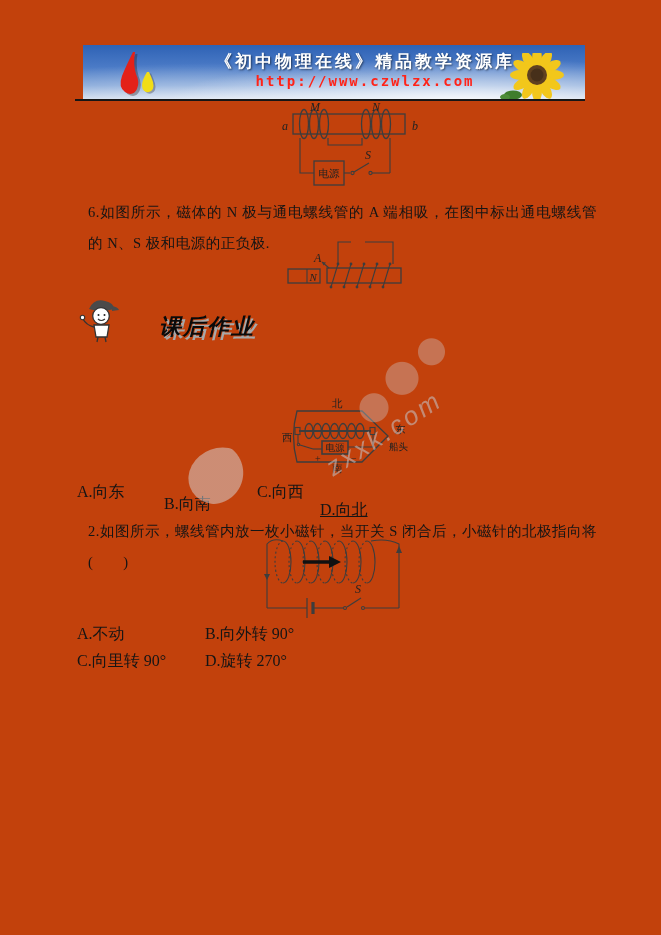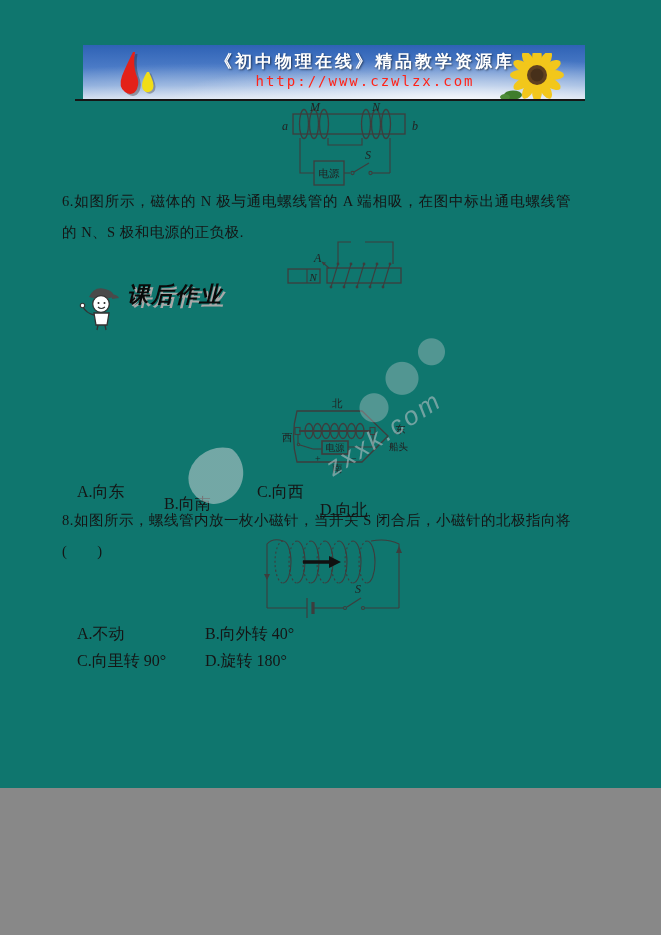--- a/index.html
+++ b/index.html
@@ -1,61 +1,61 @@
 <!DOCTYPE html>
 <html><head>
 <meta charset="utf-8">
 <style>
   html,body{margin:0;padding:0;background:#888;}
   .page{
-    position:relative;width:661px;height:788px;margin:0 auto;
-    background:#0f766e;overflow:hidden;
+    position:relative;width:661px;height:935px;margin:0 auto;
+    background:#c2410c;overflow:hidden;
     font-family:"Liberation Serif","DejaVu Serif",serif;color:#151515;
   }
   
   .banner{
     position:absolute;left:83px;top:45px;width:502px;height:54px;overflow:hidden;
     background:
       radial-gradient(ellipse at 75% 105%, rgba(255,255,255,.85), rgba(255,255,255,0) 55%),
       radial-gradient(ellipse at 25% 115%, rgba(255,255,255,.55), rgba(255,255,255,0) 50%),
       linear-gradient(180deg,#2e62b5 0%,#4a7ac6 40%,#7ba0d6 75%,#c6d5ea 100%);
   }
   .banner-title{
     position:absolute;left:117px;top:5px;width:330px;text-align:center;
     font-size:17px;font-weight:bold;color:#ffffff;letter-spacing:3px;
     text-shadow:1px 1px 2px rgba(0,0,0,.55);white-space:nowrap;
   }
   .banner-url{
     position:absolute;left:117px;top:28px;width:330px;text-align:center;
-    font-size:14px;font-weight:normal;color:#ff2318;letter-spacing:2px;
+    font-size:14px;font-weight:bold;color:#ff2318;letter-spacing:2px;
     font-family:"DejaVu Sans Mono","Liberation Mono",monospace;white-space:nowrap;
   }
   .logo-svg{position:absolute;left:28px;top:3px;}
   .sunflower-svg{position:absolute;right:12px;top:8px;}
   .banner-rule{position:absolute;left:75px;top:99px;width:510px;height:2px;background:#161616;}
   
   .qtext{
-    position:absolute;left:62px;width:509px;
-    font-size:14.5px;line-height:31px;text-align:justify;letter-spacing:.5px;
+    position:absolute;left:88px;width:509px;
+    font-size:14.5px;line-height:31px;text-align:justify;letter-spacing:.5px;margin-top:11px;
   }
   .q6{top:186px;} .q7{top:336px;} .q8{top:505px;} .q9{top:673px;}
   .opt{position:absolute;white-space:nowrap;}
   
   .fig{position:absolute;}
   .fig1{left:278px;top:102px;}
   .fig2{left:287px;top:239px;}
   .fig3{left:282px;top:396px;}
   .fig4{left:247px;top:536px;}
   svg text{font-family:"Liberation Serif","DejaVu Serif",serif;}
   .lbl-it{font-style:italic;font-size:12px;fill:#222;}
   .lbl-cn{font-size:10.5px;fill:#222;}
   .stk{stroke:#3d3d3d;fill:none;stroke-width:1.3;}
   .thin{stroke:#3d3d3d;fill:none;stroke-width:1.1;}
   
-  .badge{position:absolute;left:79px;top:284px;height:48px;display:flex;align-items:flex-start;}
+  .badge{position:absolute;left:79px;top:296px;height:48px;display:flex;align-items:flex-end;gap:32px;}
   .badge-label{
     font-size:22px;font-weight:900;font-style:italic;letter-spacing:2px;color:#0a0a0a;
     text-shadow:2.5px 2.5px 0 #a8a8a8;line-height:1;margin-left:2px;padding-bottom:6px;
     white-space:nowrap;
   }
   
   .wm{position:absolute;color:#c4c7cc;pointer-events:none;}
   .wm-text{
     left:318px;top:418px;font-size:26px;letter-spacing:3px;font-style:italic;
     transform:rotate(-33deg);opacity:.55;
@@ -207,21 +207,21 @@
     <text x="69" y="66" font-size="10" fill="#222">−</text>
   </svg>
 
   <div>
     <span class="opt" style="left:77px;top:482px;">A.向东</span>
     <span class="opt" style="left:148px;top:494px;margin-left:16px;">B.向南</span>
     <span class="opt" style="left:234px;top:482px;margin-left:23px;">C.向西</span>
     <span class="opt" style="left:320px;top:500px;text-decoration:underline;">D.向北</span>
   </div>
 
-  <div class="qtext q8">8.如图所示，螺线管内放一枚小磁针，当开关 S 闭合后，小磁针的北极指向将(　　)</div>
+  <div class="qtext q8">2.如图所示，螺线管内放一枚小磁针，当开关 S 闭合后，小磁针的北极指向将(　　)</div>
 
   <svg class="fig fig4" width="178" height="86" viewBox="0 0 178 86">
 
     <g class="thin">
       <path d="M36 5 A 8 21 0 0 1 36 47"></path>
         <path d="M36 5 A 8 21 0 0 0 36 47" stroke-dasharray="2,2.5"></path>
       <path d="M50 5 A 8 21 0 0 1 50 47"></path>
         <path d="M50 5 A 8 21 0 0 0 50 47" stroke-dasharray="2,2.5"></path>
       <path d="M64 5 A 8 21 0 0 1 64 47"></path>
         <path d="M64 5 A 8 21 0 0 0 64 47" stroke-dasharray="2,2.5"></path>
@@ -248,23 +248,23 @@
     <line class="thin" x1="100" y1="71" x2="114" y2="62"></line>
     <circle class="thin" cx="116" cy="72" r="1.5"></circle>
     <line class="thin" x1="118" y1="72" x2="152" y2="72"></line>
     <path class="thin" d="M152 72 V 8 Q 140 2 124 5"></path>
     <path d="M149 17 L 155 17 L 152 10 Z" fill="#3d3d3d"></path>
     <text class="lbl-it" x="108" y="57">S</text>
   </svg>
 
   <div>
     <span class="opt" style="left:77px;top:624px;">A.不动</span>
-    <span class="opt" style="left:205px;top:624px;">B.向外转 40°</span>
+    <span class="opt" style="left:205px;top:624px;">B.向外转 90°</span>
     <span class="opt" style="left:77px;top:651px;text-align:right;">C.向里转 90°</span>
-    <span class="opt" style="left:205px;top:651px;">D.旋转 180°</span>
+    <span class="opt" style="left:205px;top:651px;">D.旋转 270°</span>
   </div>
 
 
   <div class="wm wm-blob1"></div>
   <div class="wm wm-blob2"></div>
   <div class="wm wm-text">zxxk.com</div>
 
 </div>
 
 </body></html>

